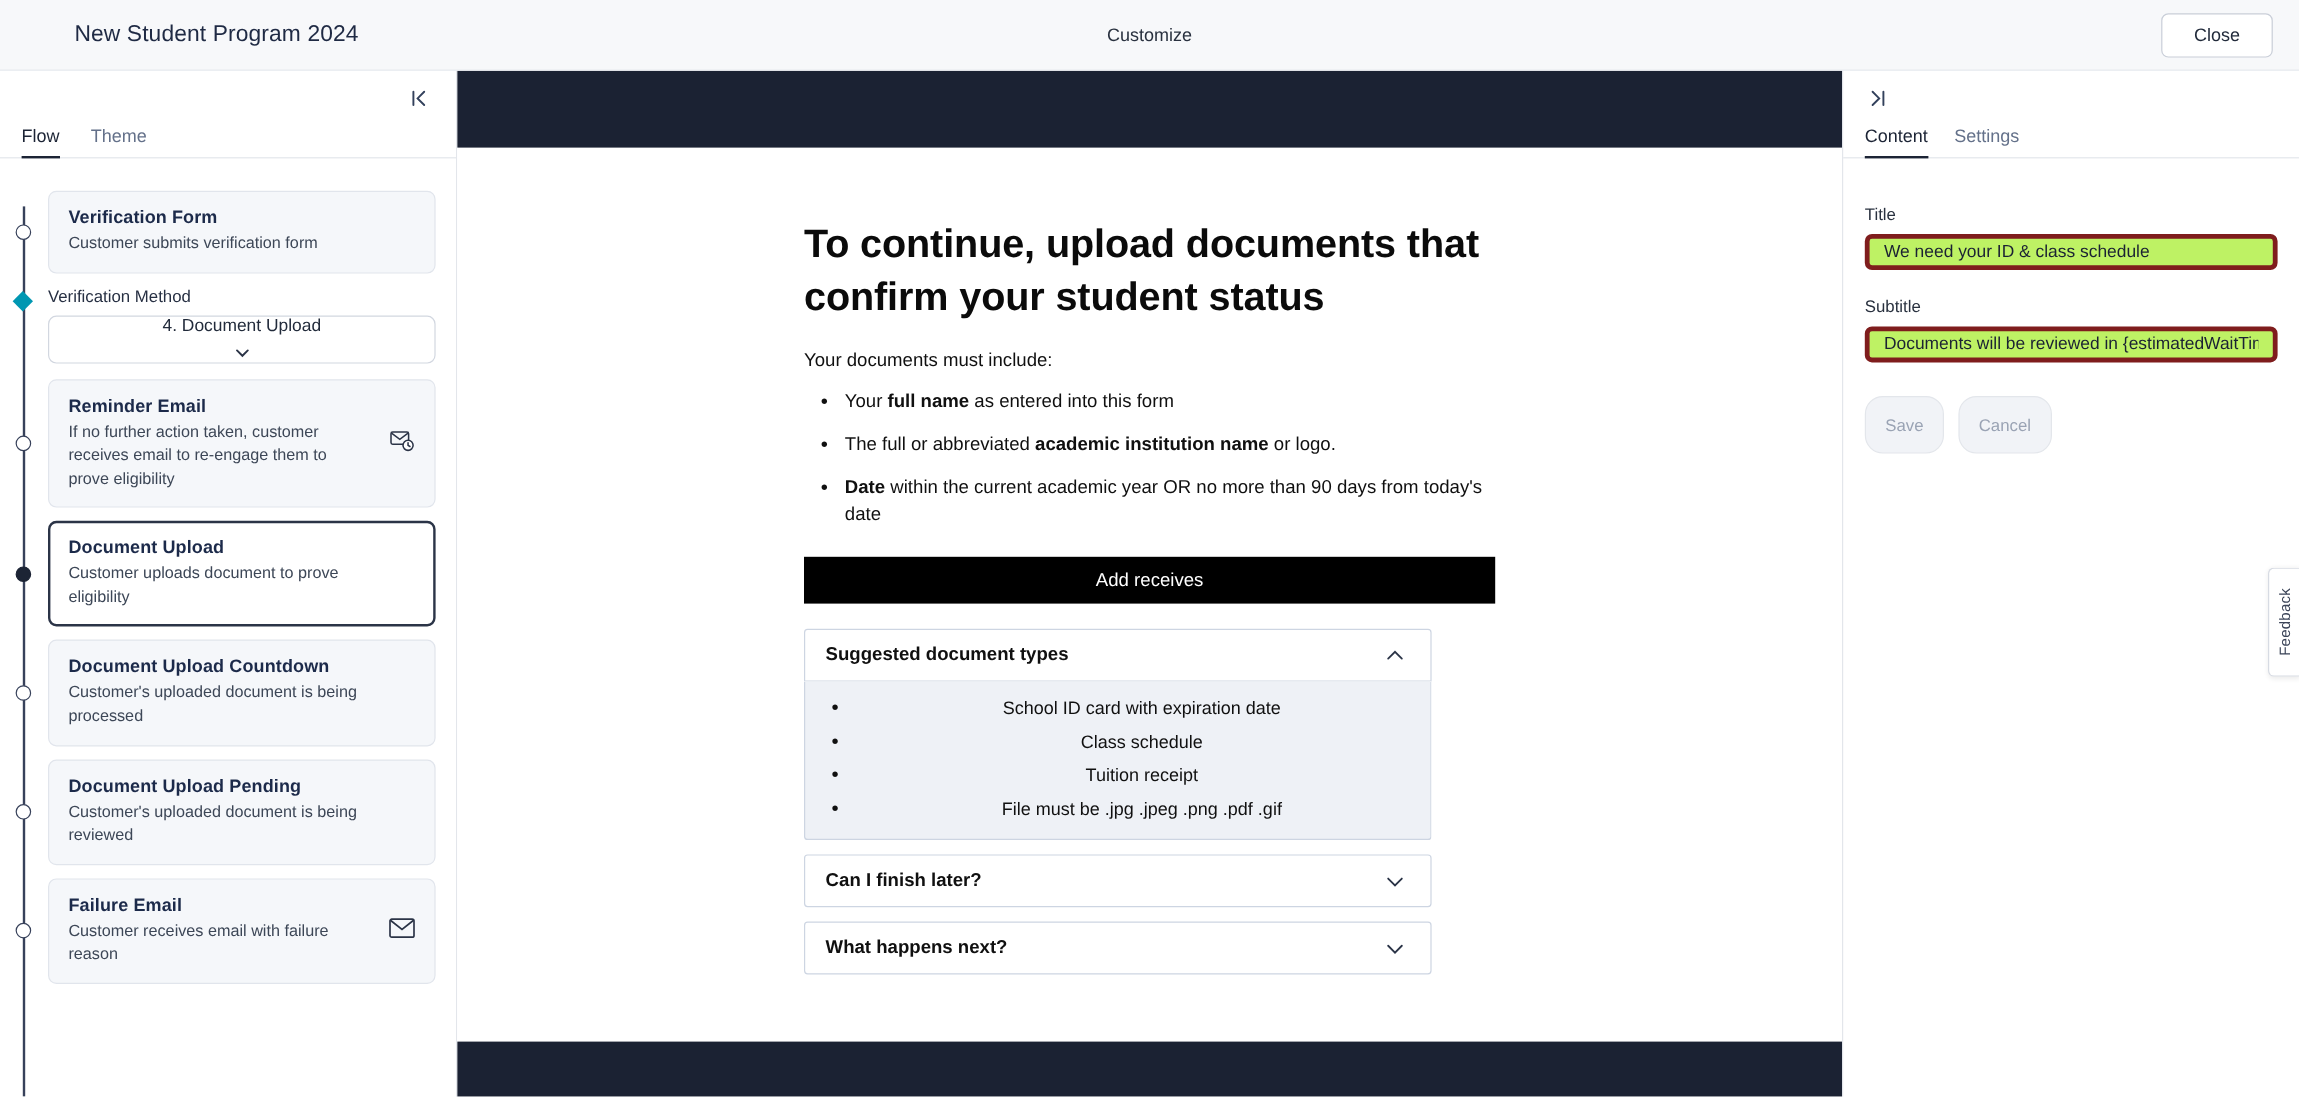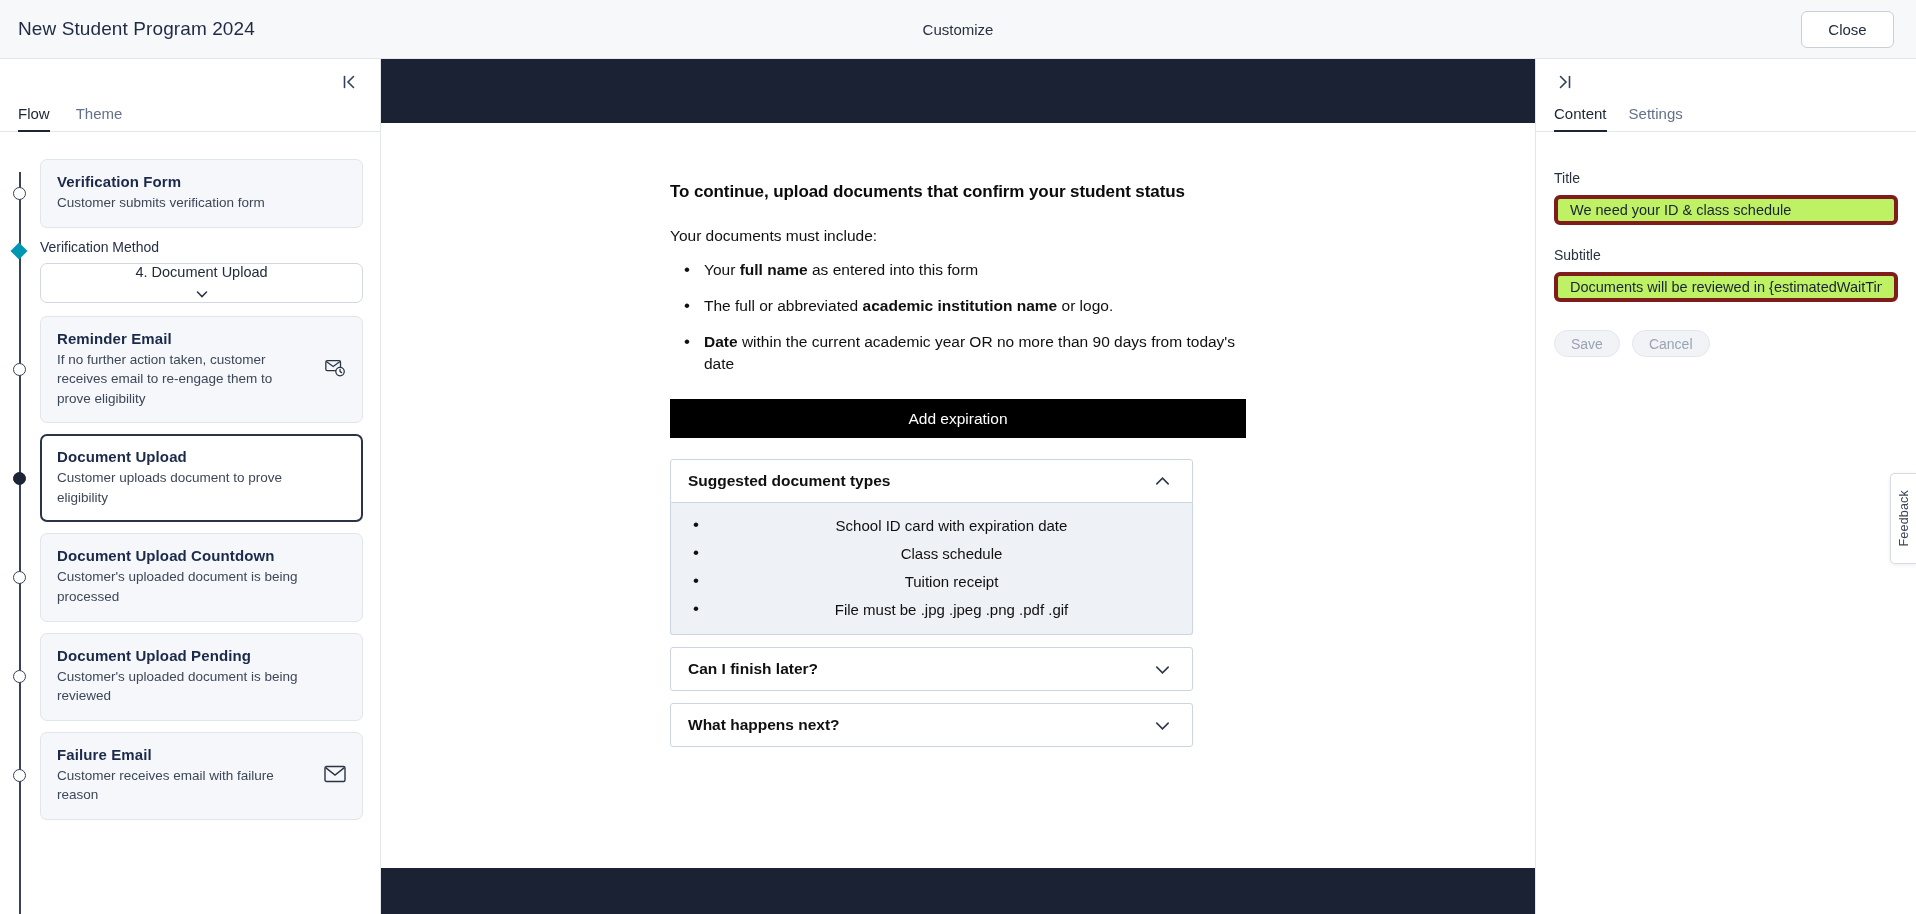--- a/index.html
+++ b/index.html
@@ -11,20 +11,21 @@
   }
   .app { position: relative; width: 1916px; height: 914px; display: flex; flex-direction: column; }
 
   
   .topbar {
     height: 59px; min-height: 59px;
     background: #f7f8fa;
     border-bottom: 1px solid #e3e6eb;
     display: flex; align-items: center;
     position: relative;
+    padding-left: 44px;
   }
   .topbar-title {
     font-size: 19px; color: #1f2a44; font-weight: 400;
     margin-left: 18px; letter-spacing: .1px;
   }
   .topbar-center {
     position: absolute; left: 0; right: 0; text-align: center;
     font-size: 15px; color: #29313f; pointer-events: none;
   }
   .close-btn {
@@ -132,21 +133,21 @@
   .preview {
     flex: 1; position: relative; background: #ffffff; overflow: hidden;
     display: flex; flex-direction: column; align-items: center;
   }
   .preview-topbar { height: 64px; width: 100%; background: #1b2233; }
   .preview-bottombar { height: 46px; width: 100%; background: #1b2233; position: absolute; bottom: 0; left: 0; }
   .preview-content {
     width: 576px; padding-top: 58px; position: relative;
   }
   .preview-h1 {
-    font-size: 17px; font-weight: 700; color: #0b0b0b;
+    font-size: 33px; font-weight: 700; color: #0b0b0b;
     line-height: 1.32; margin-bottom: 24px; letter-spacing: -.1px;
   }
   .preview-p { font-size: 15.5px; color: #101010; margin-bottom: 14px; }
   .preview-ul { list-style: none; padding-left: 10px; margin-bottom: 24px; }
   .preview-ul li {
     font-size: 15.5px; color: #101010; line-height: 1.42;
     margin-bottom: 14px; padding-left: 24px; position: relative;
   }
   .preview-ul li::before {
     content: "•"; position: absolute; left: 4px; top: -1px; font-size: 17px;
@@ -198,21 +199,21 @@
   .field-input {
     width: 344px; height: 30px;
     border: 4px solid #7f1d1d; border-radius: 6px;
     padding: 0 12px; font-size: 14.5px; color: #1b2233;
     font-family: inherit; background: #bef264;
     margin-bottom: 22px;
   }
   .field-input:last-of-type { margin-bottom: 0; }
   .btn-row { display: flex; gap: 12px; margin-top: 28px; }
   .btn-disabled {
-    min-width: 58px; height: 27px; padding: 0 16px;
+    min-width: 58px; height: 48px; padding: 0 16px;
     background: #f1f3f7; color: #9aa3b4;
     border: 1px solid #e3e6eb; border-radius: 15px;
     font-size: 14px; font-family: inherit; cursor: default;
     display: flex; align-items: center; justify-content: center;
   }
 
   .feedback-tab {
     position: absolute; right: 0; top: 414px;
     width: 26px; height: 91px;
     background: #ffffff; border: 1px solid #d7dbe3; border-right: none;
@@ -363,21 +364,21 @@
             <span>Your </span><b>full name</b><span> as entered into this form</span>
           </li>
           <li>
             <span>The full or abbreviated </span><b>academic institution name</b><span> or logo.</span>
           </li>
           <li>
             <span></span><b>Date</b><span> within the current academic year OR no more than 90 days from today's date</span>
           </li>
         </ul>
 
-        <button class="add-docs-btn">Add expiration</button>
+        <button class="add-docs-btn">Add receives</button>
 
         <div class="accordion">
           <div class="acc-head open">
             <span class="acc-title">Suggested document types</span>
             <span class="chev">
               <svg width="19" height="19" viewBox="0 0 20 20" fill="none" stroke="currentColor" stroke-width="1.6" stroke-linecap="round">
                   <path d="M4 12.5L10 6.5l6 6"></path>
                 </svg>
             </span>
           </div>

